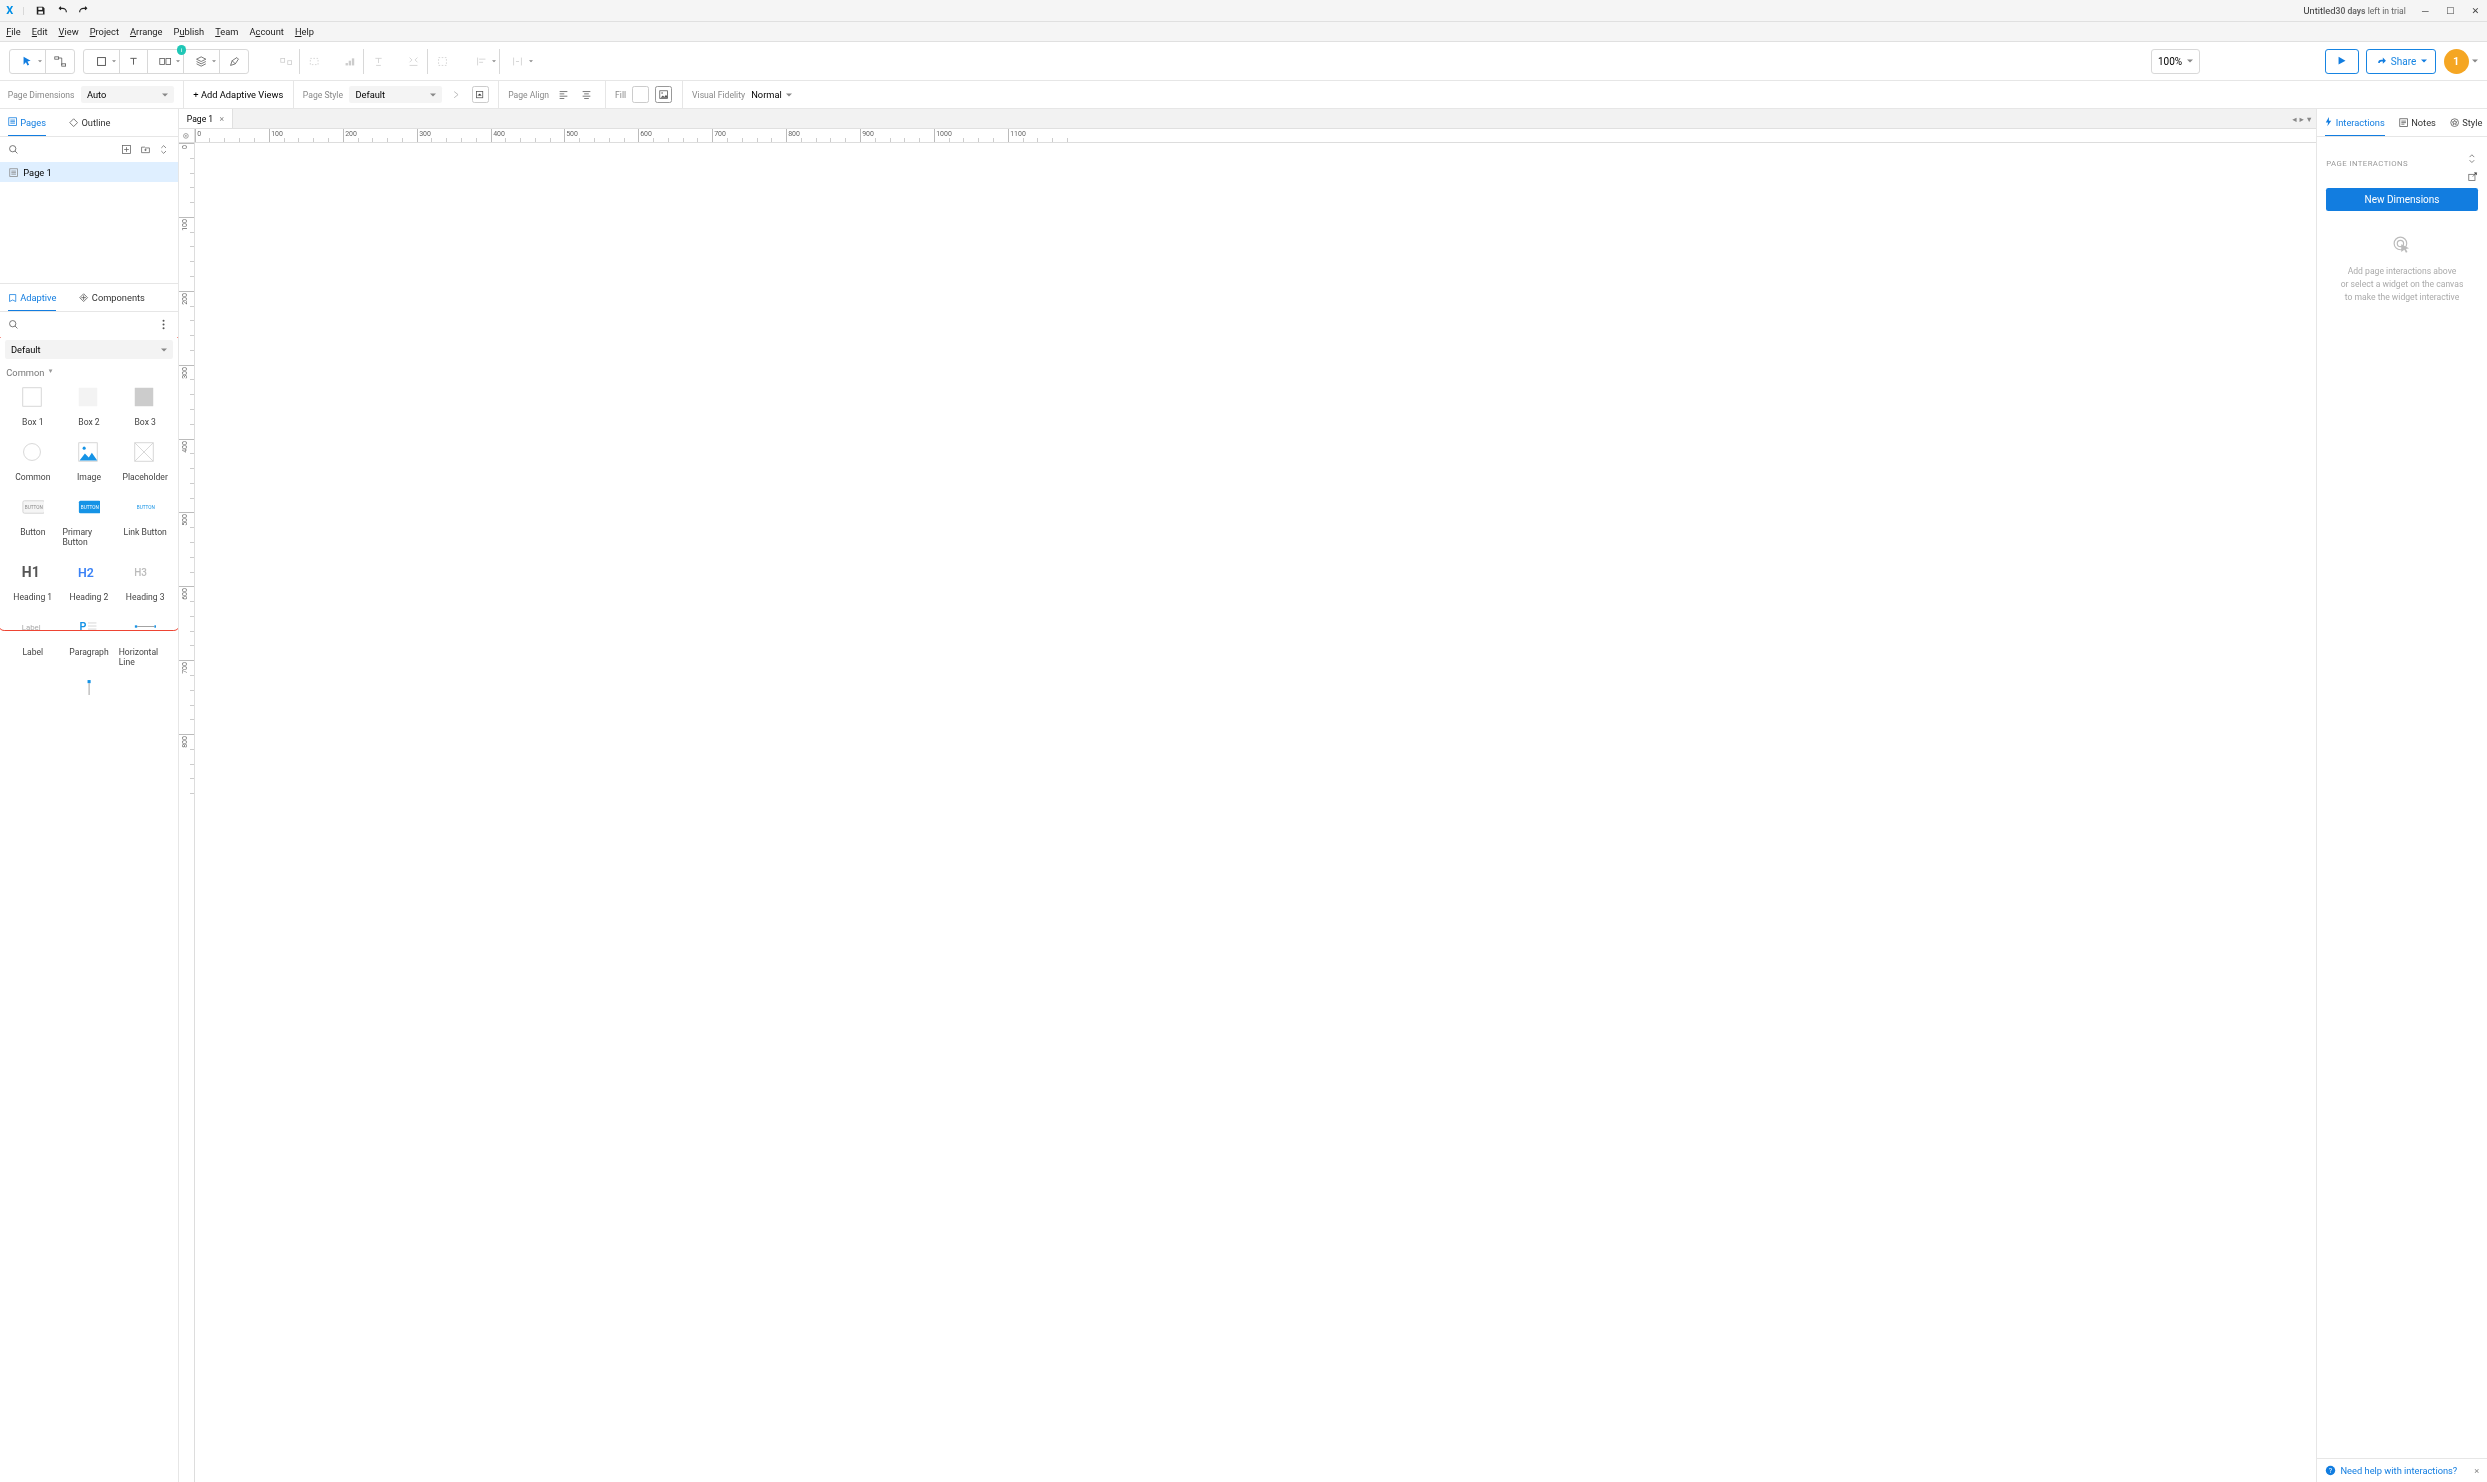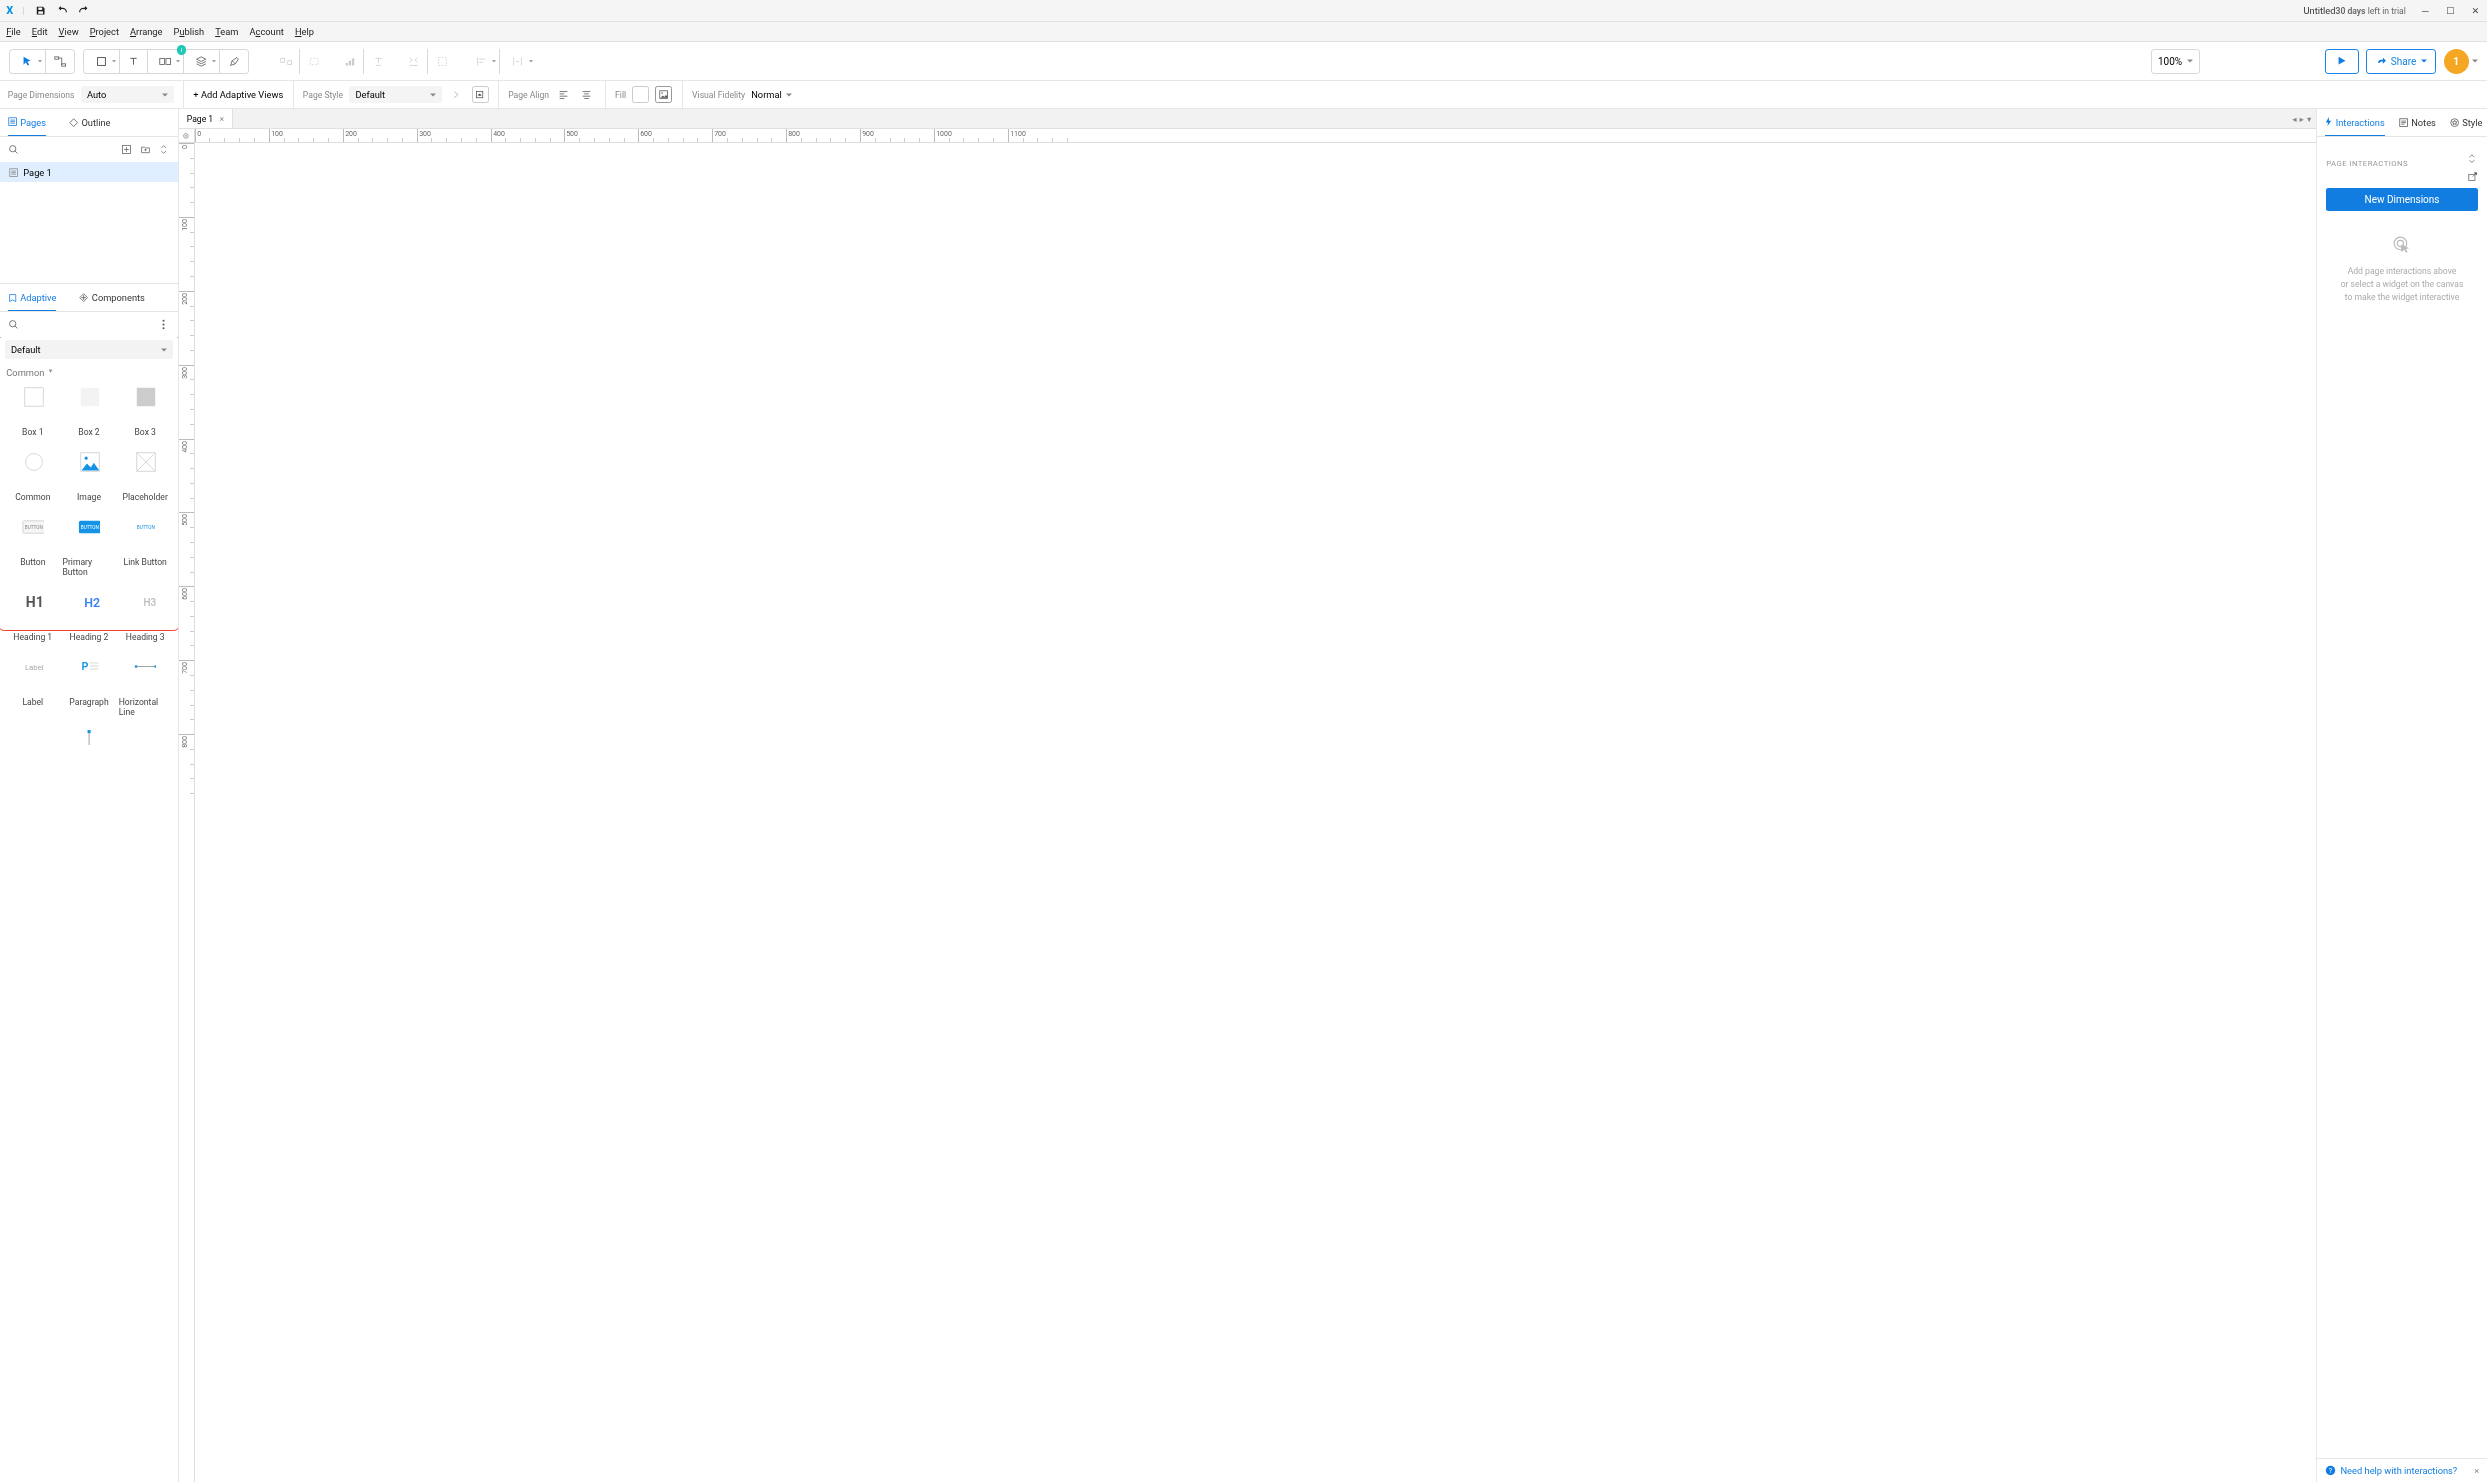--- a/index.html
+++ b/index.html
@@ -54,22 +54,22 @@
 .lp-toolbar .sp { flex: 1; }
 .lp-toolbar .ic { width: 15.6px; height: 15.6px; display: flex; align-items: center; justify-content: center; color: #666; cursor: pointer; }
 .page-list { }
 .page-item { padding: 4.7px 9.3px; font-size: 9.3px; display: flex; align-items: center; gap: 4.7px; cursor: pointer; }
 .page-item.selected { background: #dfefff; }
 .lp-lower { flex: 1; display: flex; flex-direction: column; border-top: 0.8px solid #e6e6e6; overflow: hidden; }
 .lib-content { flex: 1; overflow-y: auto; padding: 3.1px 4.7px 7.8px 4.7px; position: relative; }
 .lib-select { margin: 0 0 4.7px 0; background: #f3f3f3; border-radius: 2.3px; padding: 3.9px 6.2px; font-size: 9.3px; display: flex; justify-content: space-between; align-items: center; cursor: pointer; }
 .lib-cat { font-size: 9.3px; color: #777; padding: 3.1px 1.6px; display: flex; gap: 3.1px; }
 .lib-grid { display: grid; grid-template-columns: repeat(3, 1fr); gap: 4.7px 0; }
-.lib-item { display: flex; flex-direction: column; align-items: center; gap: 19px; padding: 4.7px 1.6px; cursor: pointer; font-size: 8.6px; color: #444; }
-.lib-thumb { width: 22px; height: 22px; display: flex; align-items: center; justify-content: flex-end; }
+.lib-item { display: flex; flex-direction: column; align-items: center; gap: 9px; padding: 4.7px 1.6px; cursor: pointer; font-size: 8.6px; color: #444; }
+.lib-thumb { width: 22px; height: 22px; display: flex; align-items: center; justify-content: flex-start; }
 .highlight-box { position: absolute; border: 1.6px solid #e43; border-radius: 6.2px; pointer-events: none; }
 
 .canvas-wrap { flex: 1; position: relative; background: #fff; display: flex; flex-direction: column; }
 .tabbar { height: 20px; background: #f2f2f2; border-bottom: 0.8px solid #e0e0e0; display: flex; align-items: center; font-size: 8.6px; position: relative; }
 .doc-tab { height: 100%; display: flex; align-items: center; padding: 0 7.8px; background: #fff; border-right: 0.8px solid #e0e0e0; gap: 6.2px; }
 .doc-tab .x { color: #888; cursor: pointer; }
 .tabbar .navarr { position: absolute; right: 4.7px; display: flex; gap: 3.1px; color: #888; align-items: center; }
 .ruler-corner { position: absolute; left: 0; top: 20px; width: 15.6px; height: 14px; background: #fff; border-right: 0.8px solid #ddd; border-bottom: 0.8px solid #ddd; z-index: 3; display: flex; align-items: center; justify-content: center; }
 .ruler-h { height: 14px; background: #fff; border-bottom: 0.8px solid #ddd; position: relative; margin-left: 15.6px; overflow: hidden; }
 .ruler-h .tick { position: absolute; top: 0; bottom: 0; border-left: 0.8px solid #bbb; }

